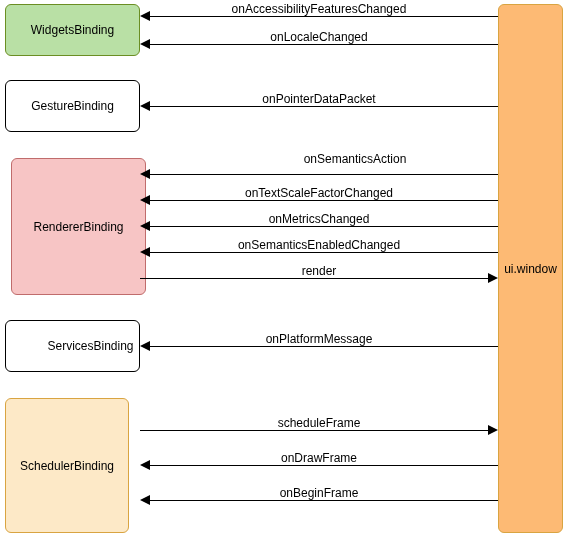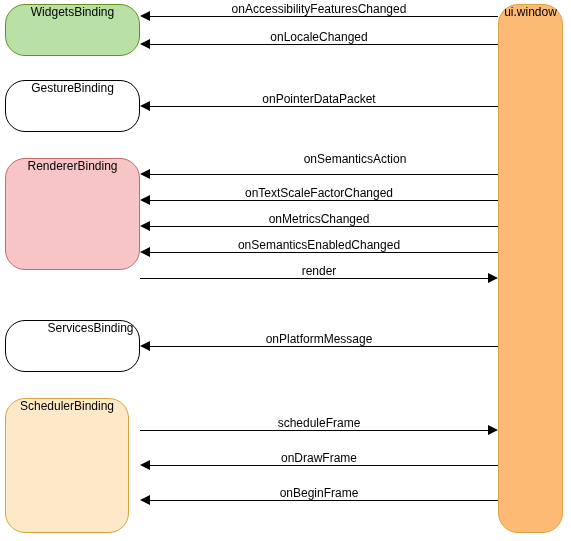--- a/index.html
+++ b/index.html
@@ -1,20 +1,20 @@
 <!DOCTYPE html>
 <html><head>
 <meta charset="utf-8">
 <style>
   html,body{margin:0;padding:0;background:#fff;font-family:Arial,Helvetica,sans-serif;font-size:12px;color:#000;}
   .canvas{position:relative;width:571px;height:541px;}
-  .box{position:absolute;border:1px solid;border-radius:20px;display:flex;justify-content:center;box-sizing:border-box;}
+  .box{position:absolute;border:1px solid;border-radius:6px;display:flex;align-items:center;justify-content:center;box-sizing:border-box;}
   .widgets{left:5px;top:4px;width:135px;height:52px;background:#B9E0A5;border-color:#6B8E23;}
   .gesture{left:5px;top:80px;width:135px;height:52px;background:#fff;border-color:#000;}
-  .renderer{left:5px;top:158px;width:135px;height:112px;background:#F7C5C5;border-color:#C06C6C;}
+  .renderer{left:11px;top:158px;width:135px;height:137px;background:#F7C5C5;border-color:#C06C6C;}
   .services{left:5px;top:320px;width:135px;height:52px;background:#fff;border-color:#000;padding-left:36px;}
   .scheduler{left:5px;top:398px;width:124px;height:135px;background:#FDE9C7;border-color:#D9A441;}
   .window{left:498px;top:4px;width:65px;height:529px;background:#fdba74;border-color:#D9A441;}
   .lbl{position:absolute;font-size:12px;text-align:center;transform:translateX(-50%);white-space:nowrap;}
   .arrow-line{position:absolute;height:1px;background:#000;}
   .head{position:absolute;width:0;height:0;}
   .head-left{border-top:5px solid transparent;border-bottom:5px solid transparent;border-right:10px solid #000;}
   .head-right{border-top:5px solid transparent;border-bottom:5px solid transparent;border-left:10px solid #000;}
 </style>
 </head>

